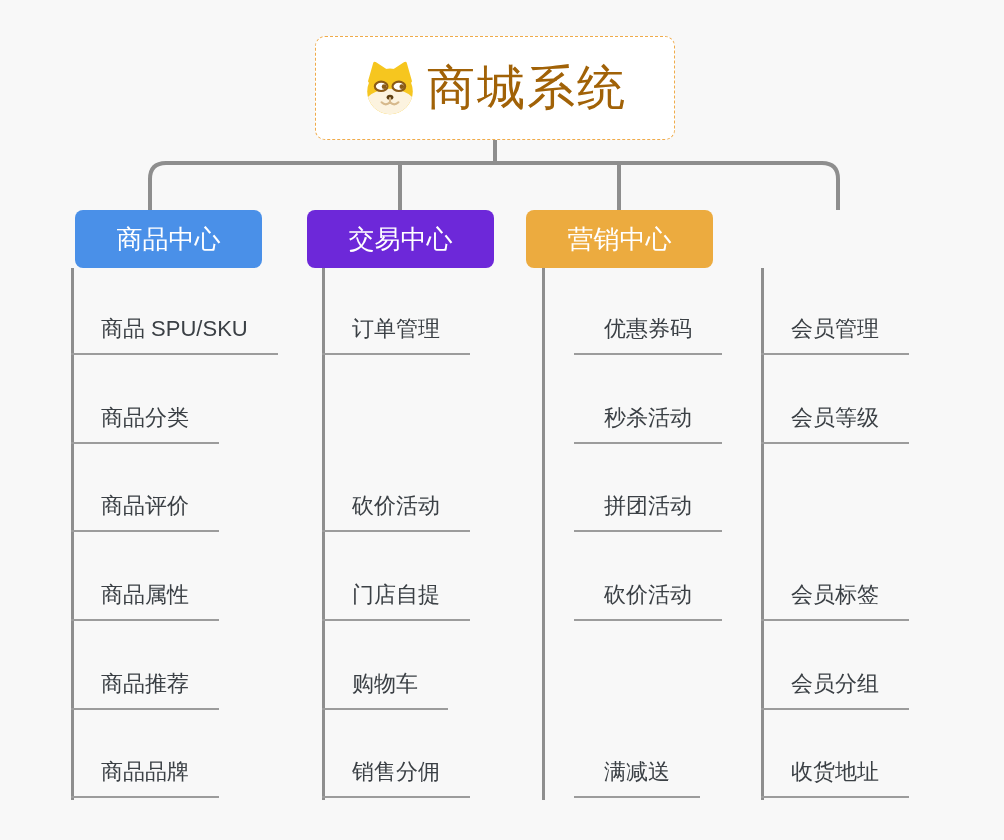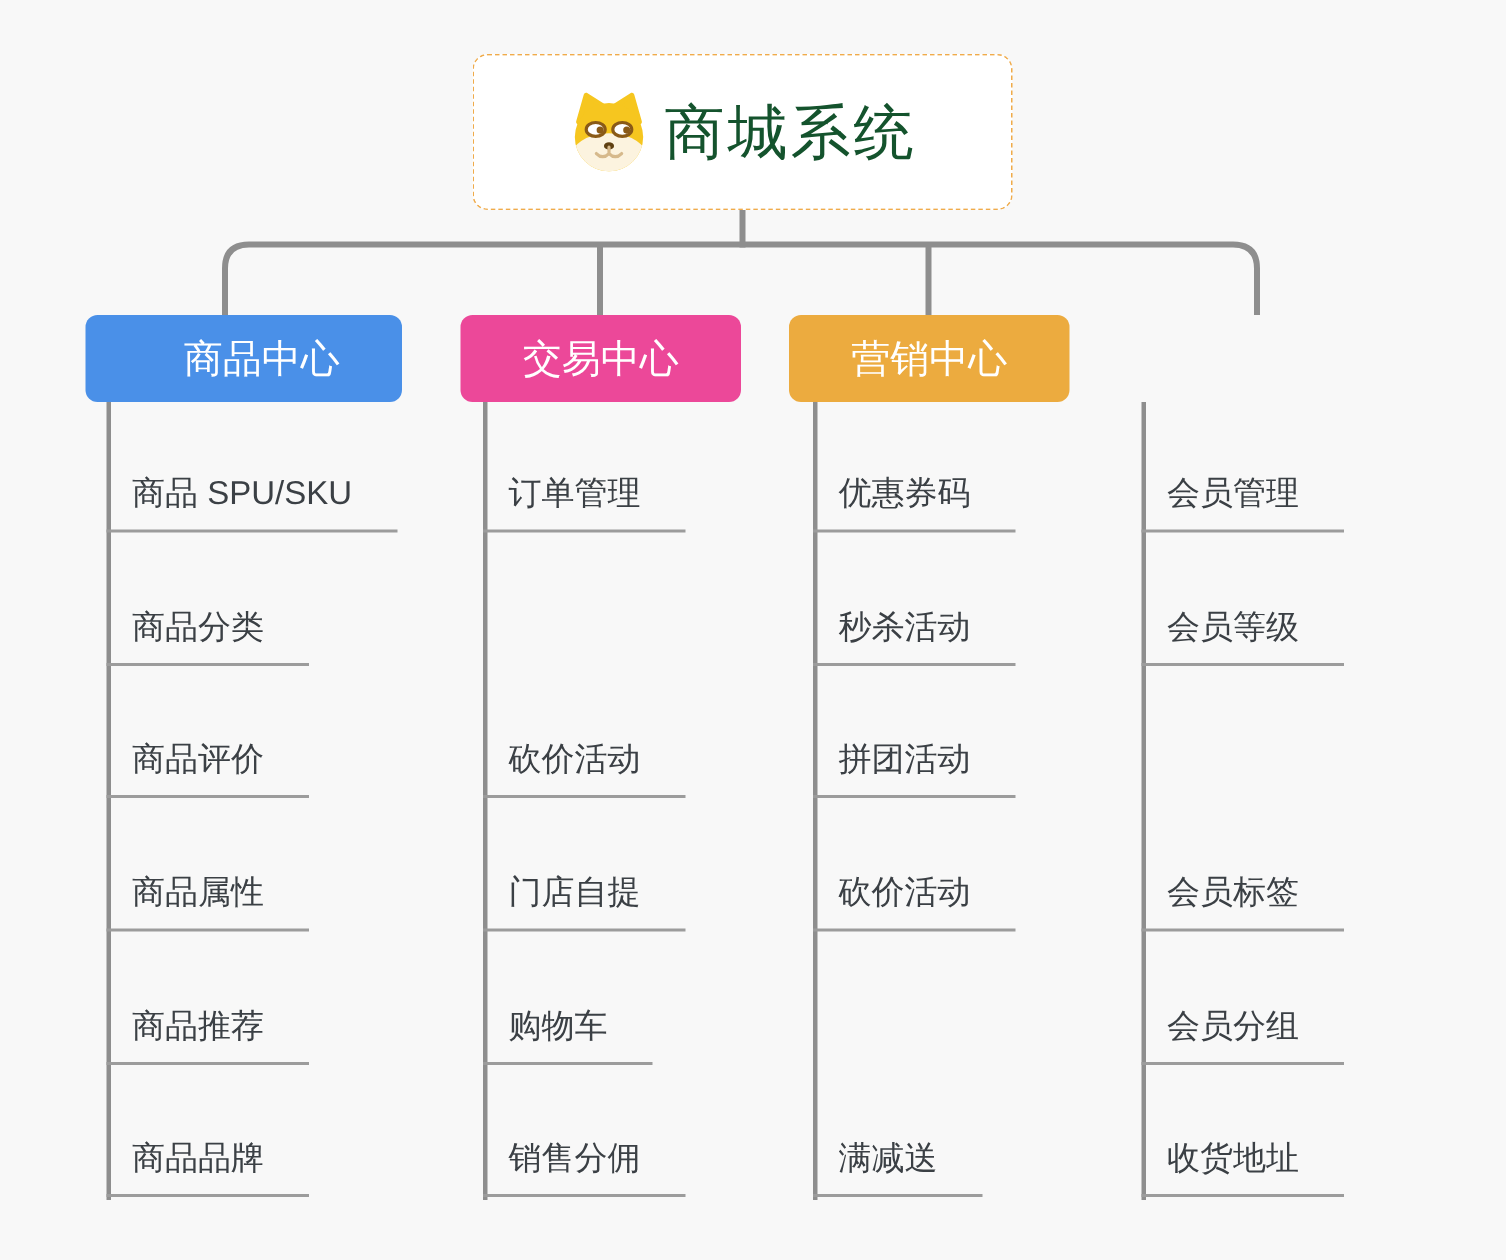--- a/index.html
+++ b/index.html
@@ -14,53 +14,53 @@
   
   .connectors{position:absolute;left:0;top:0;width:1004px;height:840px;pointer-events:none;}
 
   
   .root-node{
     position:absolute;left:315px;top:36px;width:360px;height:104px;
     background:#ffffff;border:1px dashed #f0ab4a;border-radius:10px;
     box-sizing:border-box;
     display:flex;align-items:center;justify-content:center;gap:10px;
   }
-  .root-title{font-size:40px;color:#14532d;letter-spacing:2px;white-space:nowrap;}
+  .root-title{font-size:48px;color:#a16207;letter-spacing:2px;white-space:nowrap;}
   .dog{width:54px;height:54px;display:inline-block;}
 
   
   .branch{
     position:absolute;top:210px;width:187px;height:58px;border-radius:8px;
     color:#ffffff;font-size:26px;text-align:center;line-height:58px;
     white-space:nowrap;cursor:default;
   }
-  .b0{left:57px;padding-left:24px;}
+  .b0{left:75px;}
   .b1{left:307px;}
   .b2{left:526px;}
   .b3{left:744px;}
 
   
   .vline{position:absolute;top:268px;height:532px;width:3px;background:#8e8e8e;}
   .v0{left:71px;}
   .v1{left:322px;}
   .v2{left:542px;}
   .v3{left:761px;}
 
   
   .child{
     position:absolute;
     display:inline-block;white-space:nowrap;
     font-size:22px;color:#3b4045;line-height:30px;
-    padding:0 30px 9px 17px;
+    padding:0 30px 9px 30px;
     border-bottom:2px solid #9c9c9c;
     cursor:default;
   }
   .c0{left:71px;}
   .c1{left:322px;}
-  .c2{left:542px;}
+  .c2{left:574px;}
   .c3{left:761px;}
   .r0{top:314px;}
   .r1{top:403px;}
   .r2{top:491px;}
   .r3{top:580px;}
   .r4{top:669px;}
   .r5{top:757px;}
 </style>
 </head>
 <body>
@@ -91,21 +91,21 @@
         <circle cx="25" cy="30.5" r="2.8" fill="#8a5a17"></circle>
         <circle cx="46" cy="30.5" r="2.8" fill="#8a5a17"></circle>
         <ellipse cx="32" cy="43" rx="4" ry="3" fill="#5f4012"></ellipse>
         <path d="M32 44 V49 M22 49 Q27 54 32 49 Q37 54 42 49" stroke="#d6b98c" stroke-width="2.5" fill="none" stroke-linecap="round"></path>
       </svg>
     </span>
     <span class="root-title">商城系统</span>
   </div>
 
   <div class="branch b0" style="background: rgb(74, 144, 232);">商品中心</div>
-  <div class="branch b1" style="background: #ec4899;">交易中心</div>
+  <div class="branch b1" style="background: #6d28d9;">交易中心</div>
   <div class="branch b2" style="background: rgb(236, 171, 63);">营销中心</div>
 
   <div class="vline v0"></div>
   <div class="vline v1"></div>
   <div class="vline v2"></div>
   <div class="vline v3"></div>
 
   <div class="child c0 r0">商品 SPU/SKU</div>
   <div class="child c0 r1">商品分类</div>
   <div class="child c0 r2">商品评价</div>

